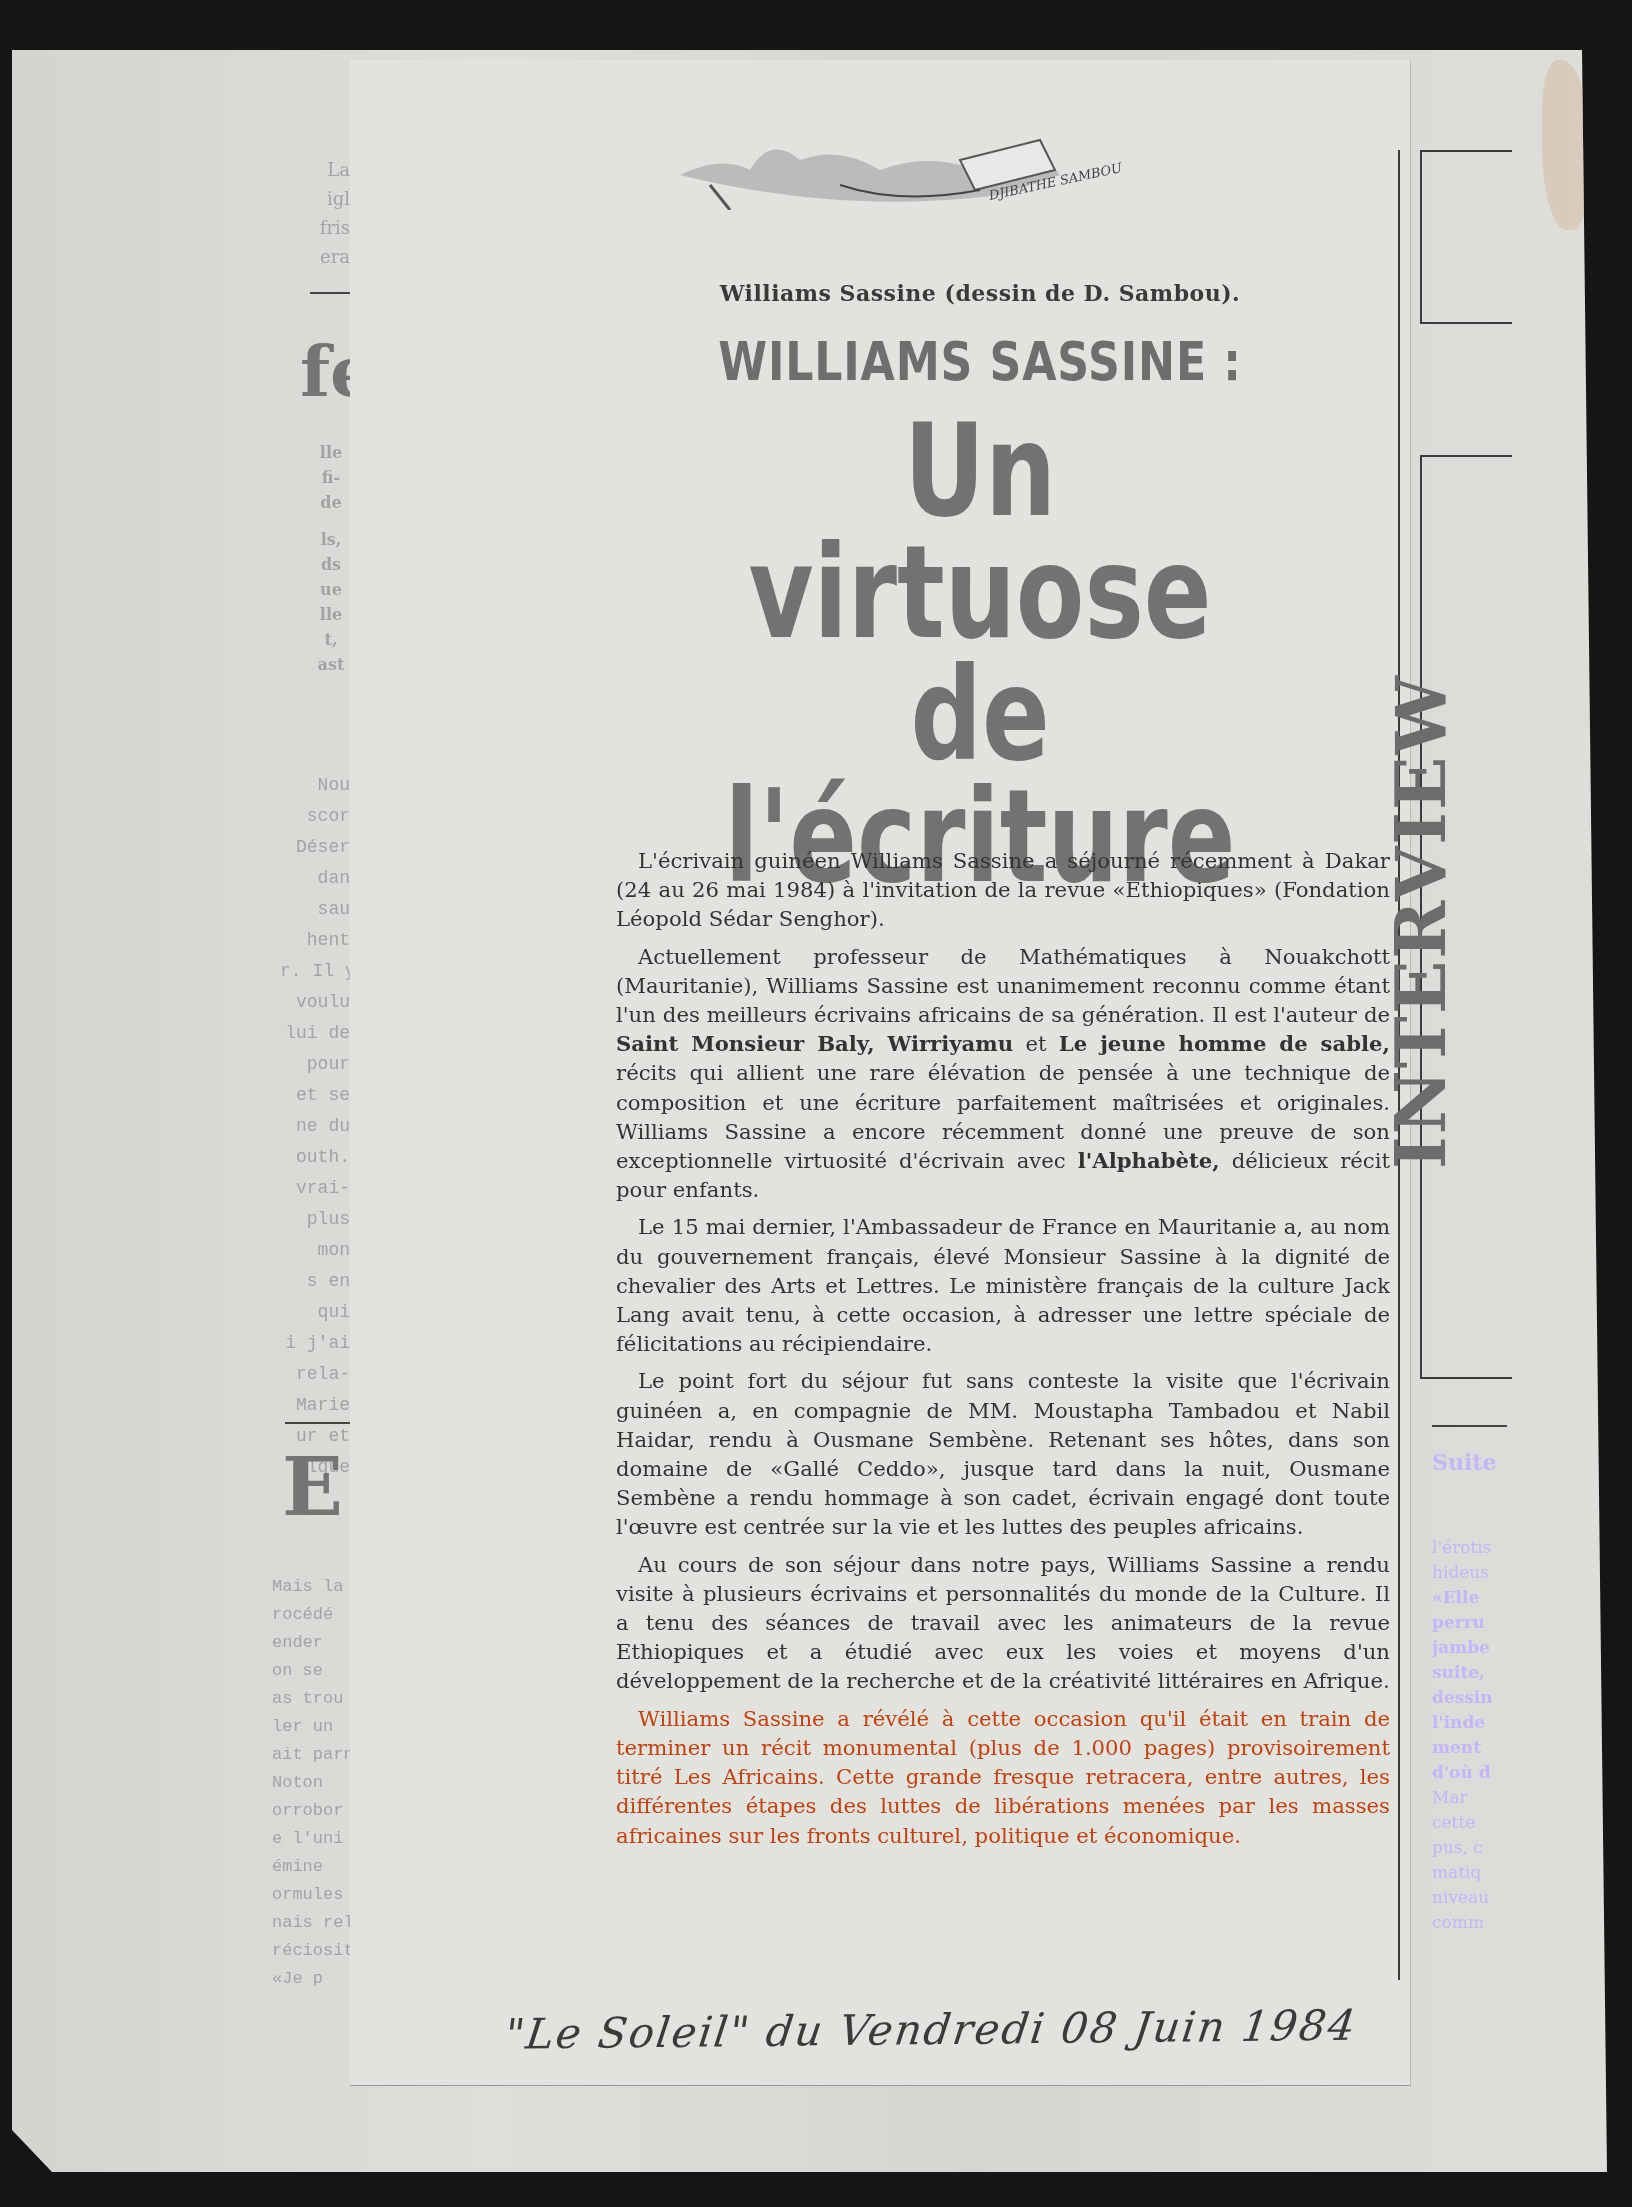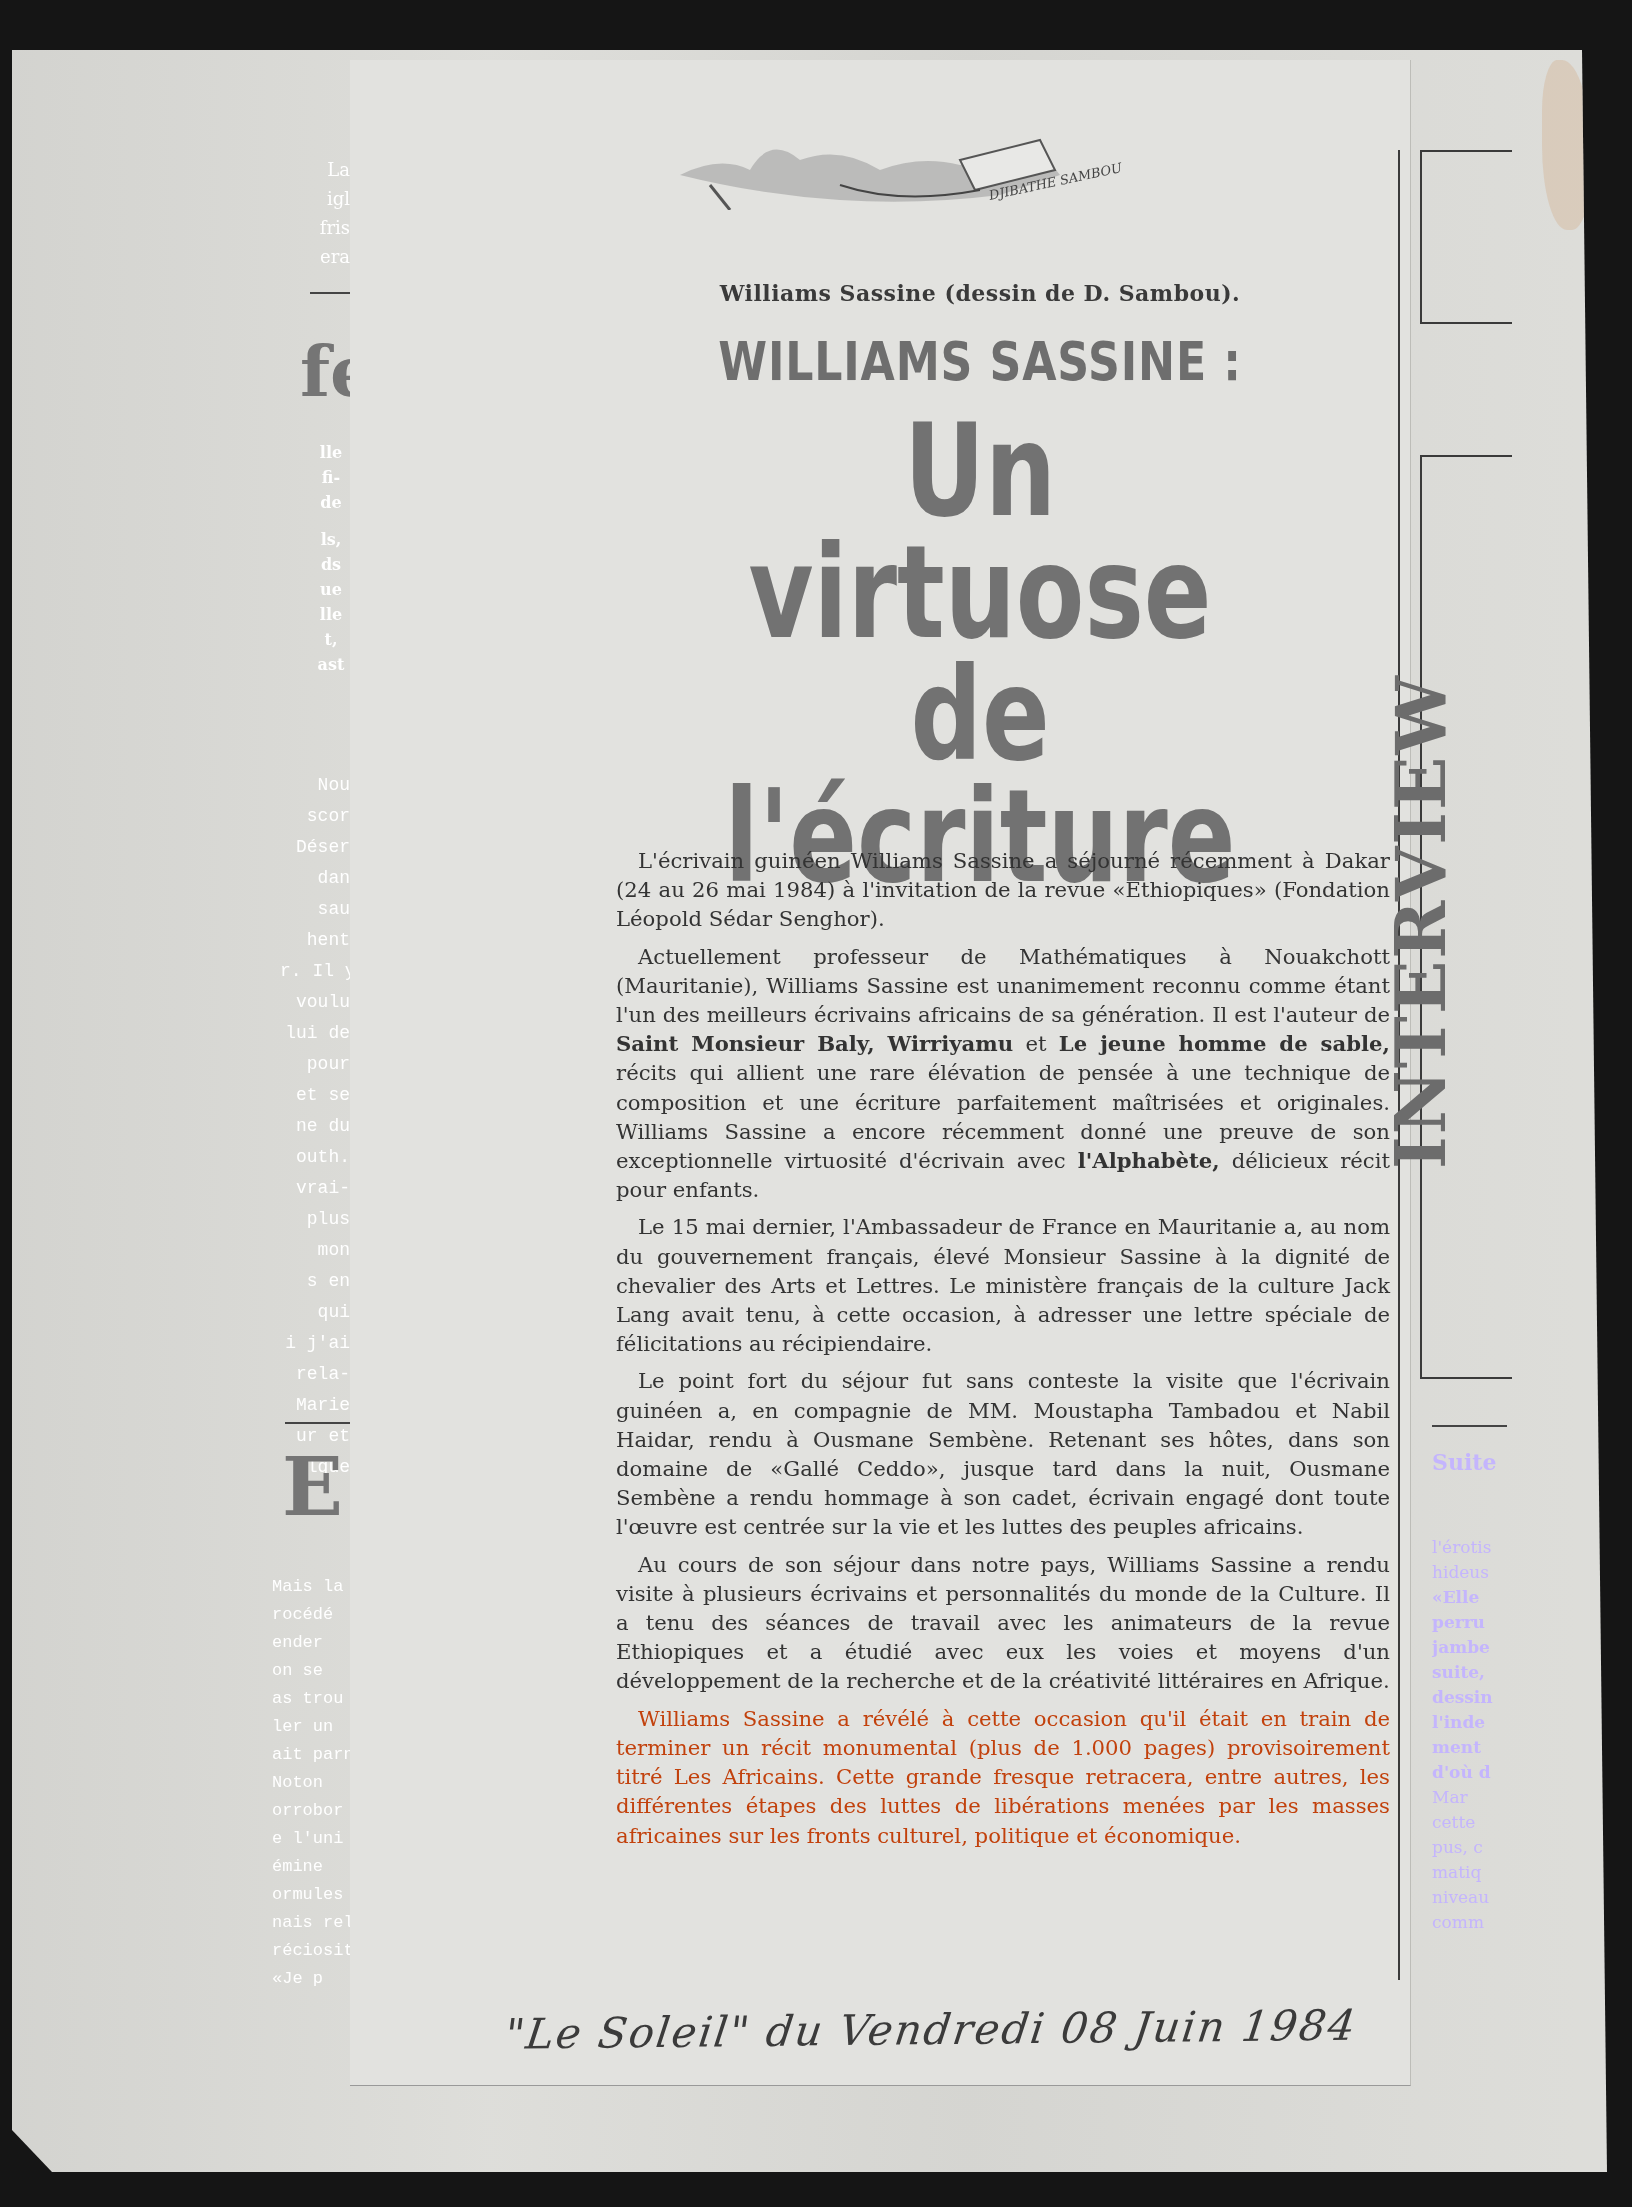--- a/index.html
+++ b/index.html
@@ -71,21 +71,21 @@
     position: absolute; left: 505px; top: 2005px; width: 880px;
     font-family: "DejaVu Serif", serif; font-style: italic;
     font-size: 42px; color: #3b3b3b; letter-spacing: 2px;
     transform: rotate(-0.6deg) skewX(-8deg);
   }
 
   
   .frag-left {
     position: absolute; left: 280px; width: 70px;
     font-family: "DejaVu Serif", serif; font-size: 18px; line-height: 29px;
-    text-align: right; color: #ffffff; overflow: hidden; white-space: nowrap;
+    text-align: right; color: #a3a3a3; overflow: hidden; white-space: nowrap;
   }
   .frag-left.bold { font-weight: bold; font-size: 16px; line-height: 25px; text-align: center; }
   .frag-left.mono { font-family: Liberation Mono, monospace; font-size: 18px; line-height: 31px; margin-top: 8px; }
   .big-letter {
     position: absolute; font-family: "DejaVu Serif", serif; font-weight: bold;
     color: #757575; overflow: hidden;
   }
   .h-rule { position: absolute; height: 2px; background: #444; }
 
   

